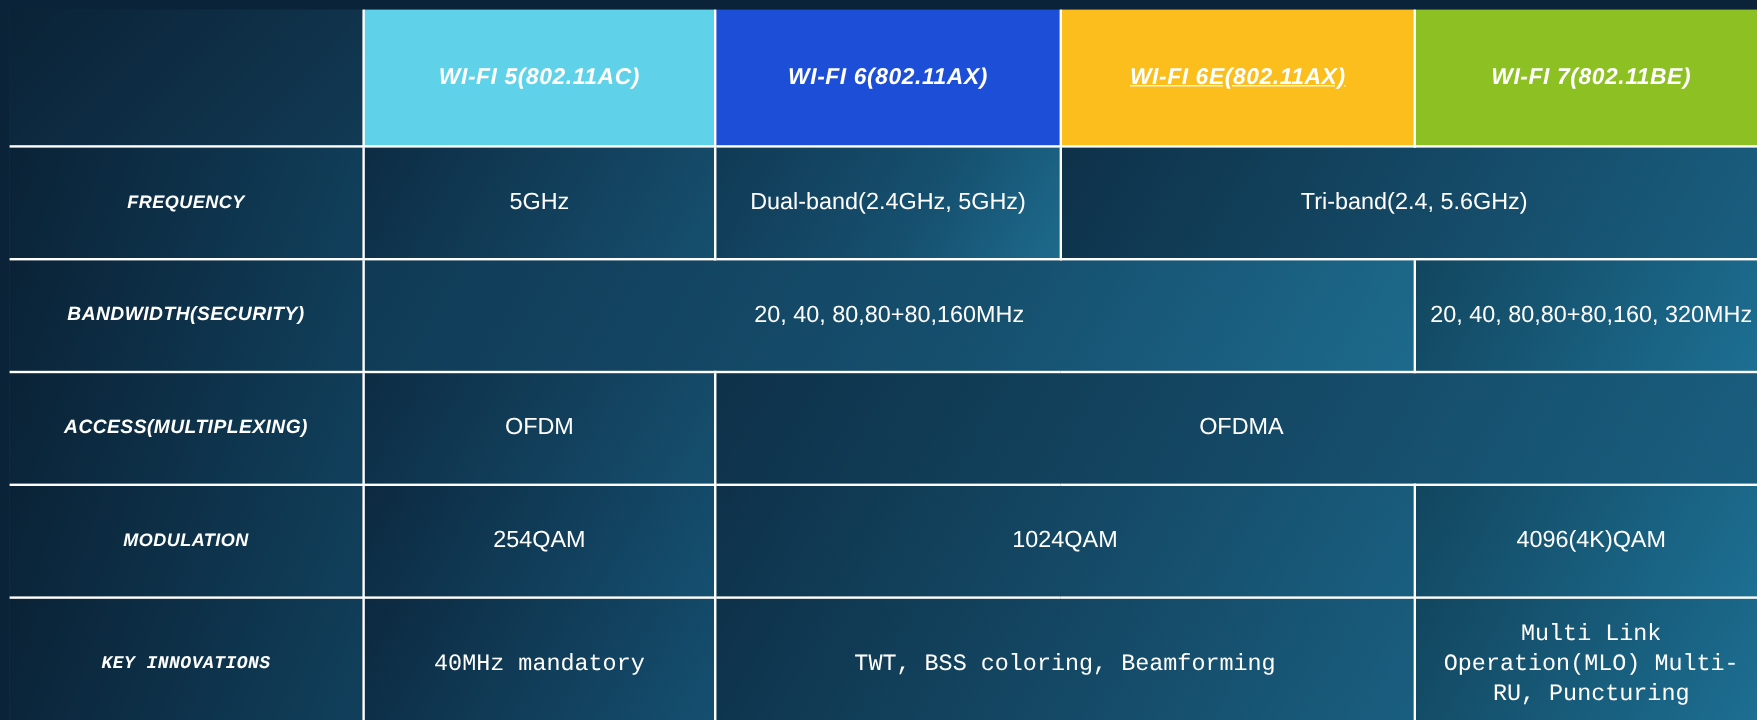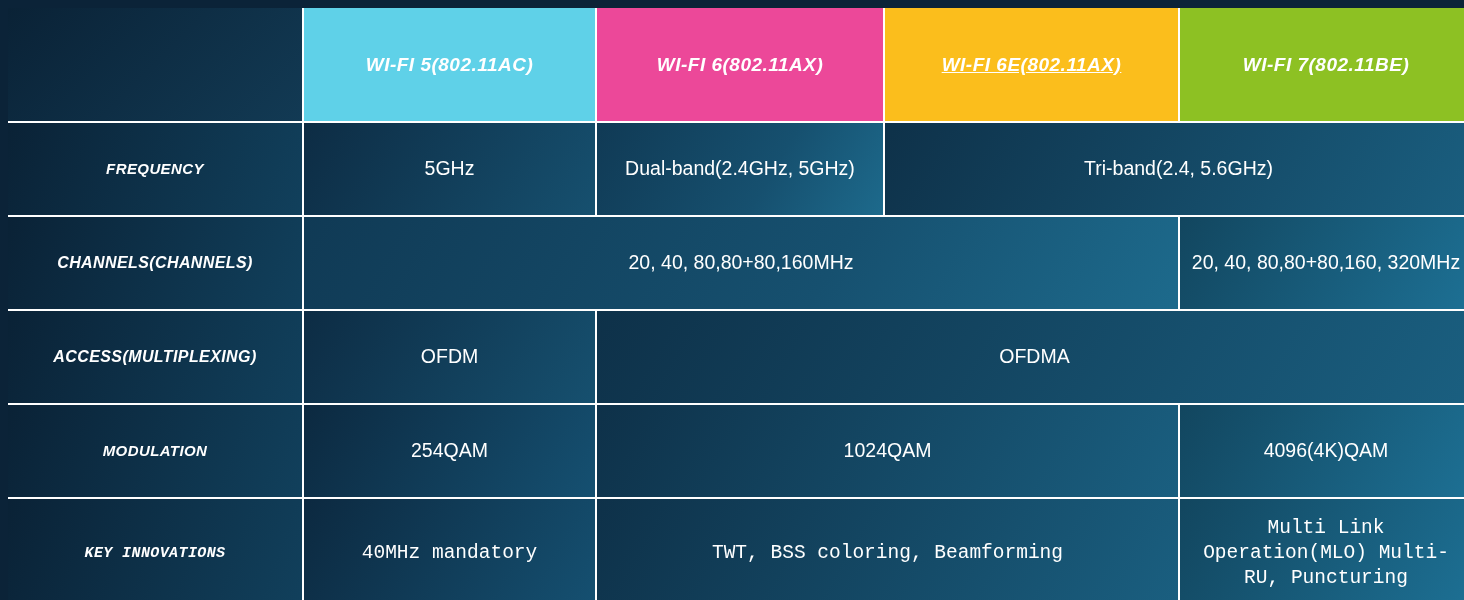--- a/index.html
+++ b/index.html
@@ -43,21 +43,21 @@
   .hdr {
     height: 114px;
     font-style: italic;
     font-weight: bold;
     font-size: 19px;
     letter-spacing: 0.5px;
     color: #0a2236;
     white-space: nowrap;
   }
   .hdr.wifi5  { background: #5fd1e8; }
-  .hdr.wifi6  { background: #ec4899; }
+  .hdr.wifi6  { background: #1d4ed8; }
   .hdr.wifi6e { background: #fbbe1c; text-decoration: underline; }
   .hdr.wifi7  { background: #8dc123; margin-top: 36px; }
 
   
   .rowlabel {
     font-style: italic;
     font-weight: bold;
     font-size: 15px;
     letter-spacing: 0.4px;
     color: #ffffff;
@@ -111,21 +111,21 @@
   <tbody>
 
     <tr class="r-freq">
       <td class="rowlabel">FREQUENCY</td>
       <td class="cell g-a">5GHz</td>
       <td class="cell g-b">Dual-band(2.4GHz, 5GHz)</td>
       <td class="cell g-c" colspan="2">Tri-band(2.4, 5.6GHz)</td>
     </tr>
 
     <tr class="r-bw">
-      <td class="rowlabel small">CHANNELS(CHANNELS)</td>
+      <td class="rowlabel small">BANDWIDTH(SECURITY)</td>
       <td class="cell g-b" colspan="3">20, 40, 80,80+80,160MHz</td>
       <td class="cell g-d">20, 40, 80,80+80,160, 320MHz</td>
     </tr>
 
     <tr class="r-acc">
       <td class="rowlabel small">ACCESS(MULTIPLEXING)</td>
       <td class="cell g-a">OFDM</td>
       <td class="cell g-c" colspan="3">OFDMA</td>
     </tr>
 

